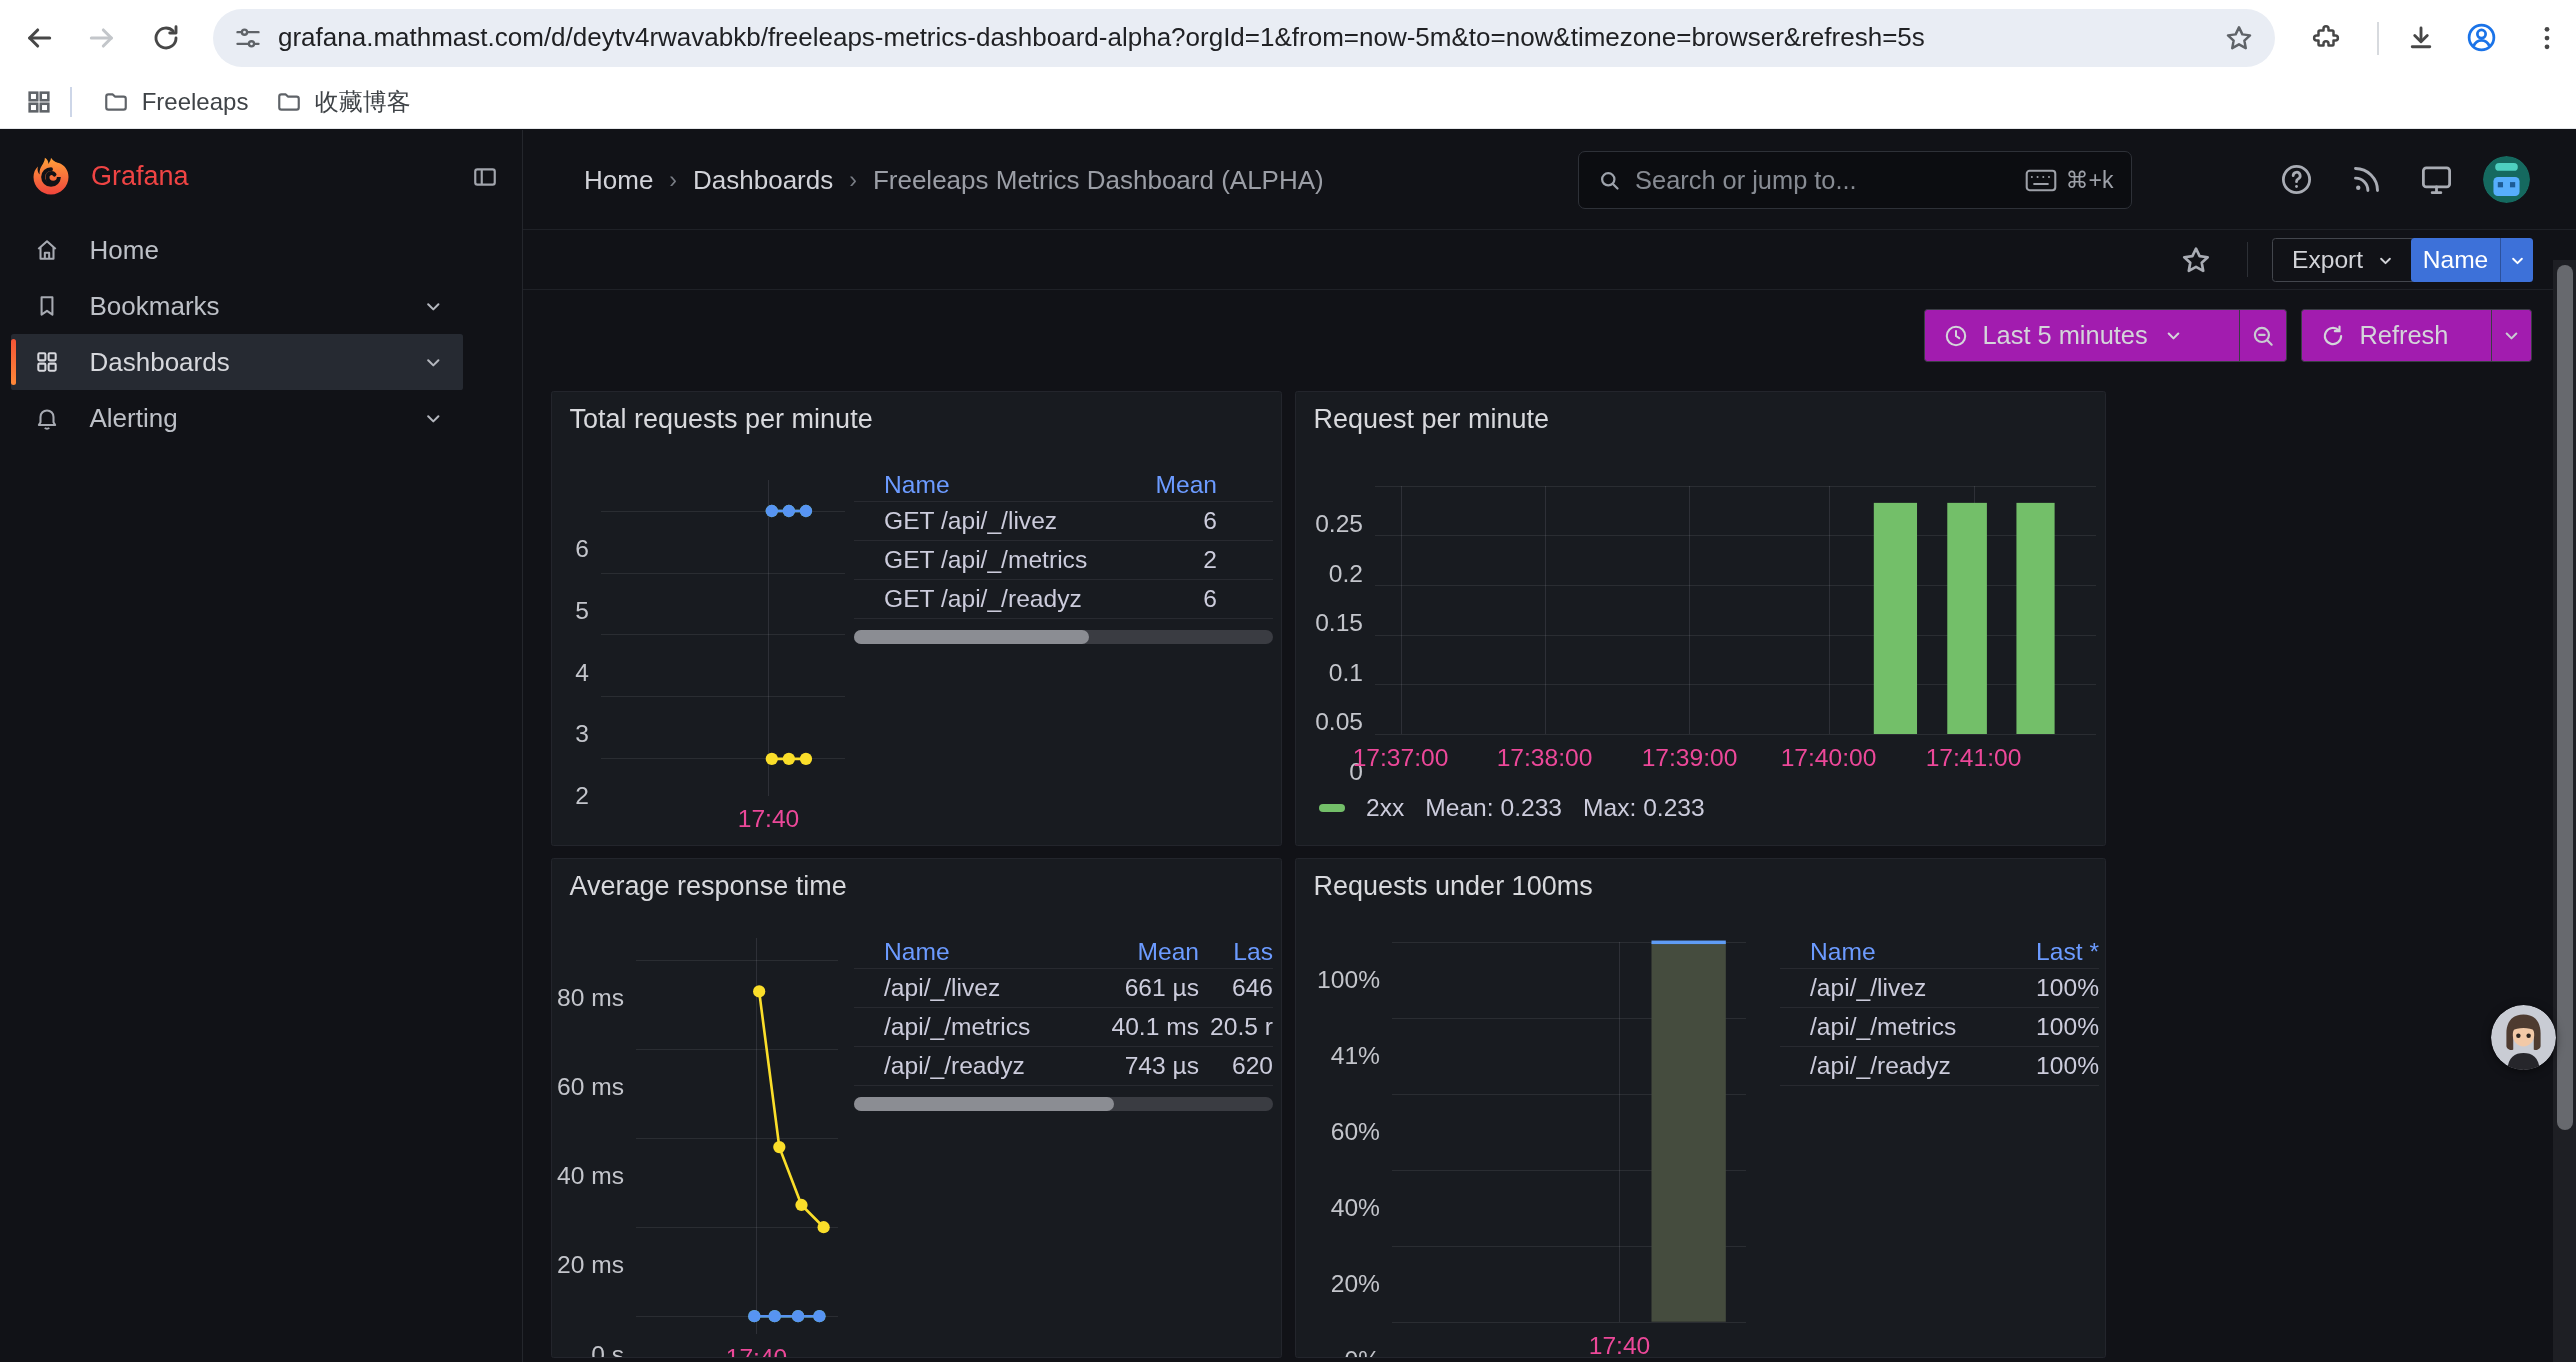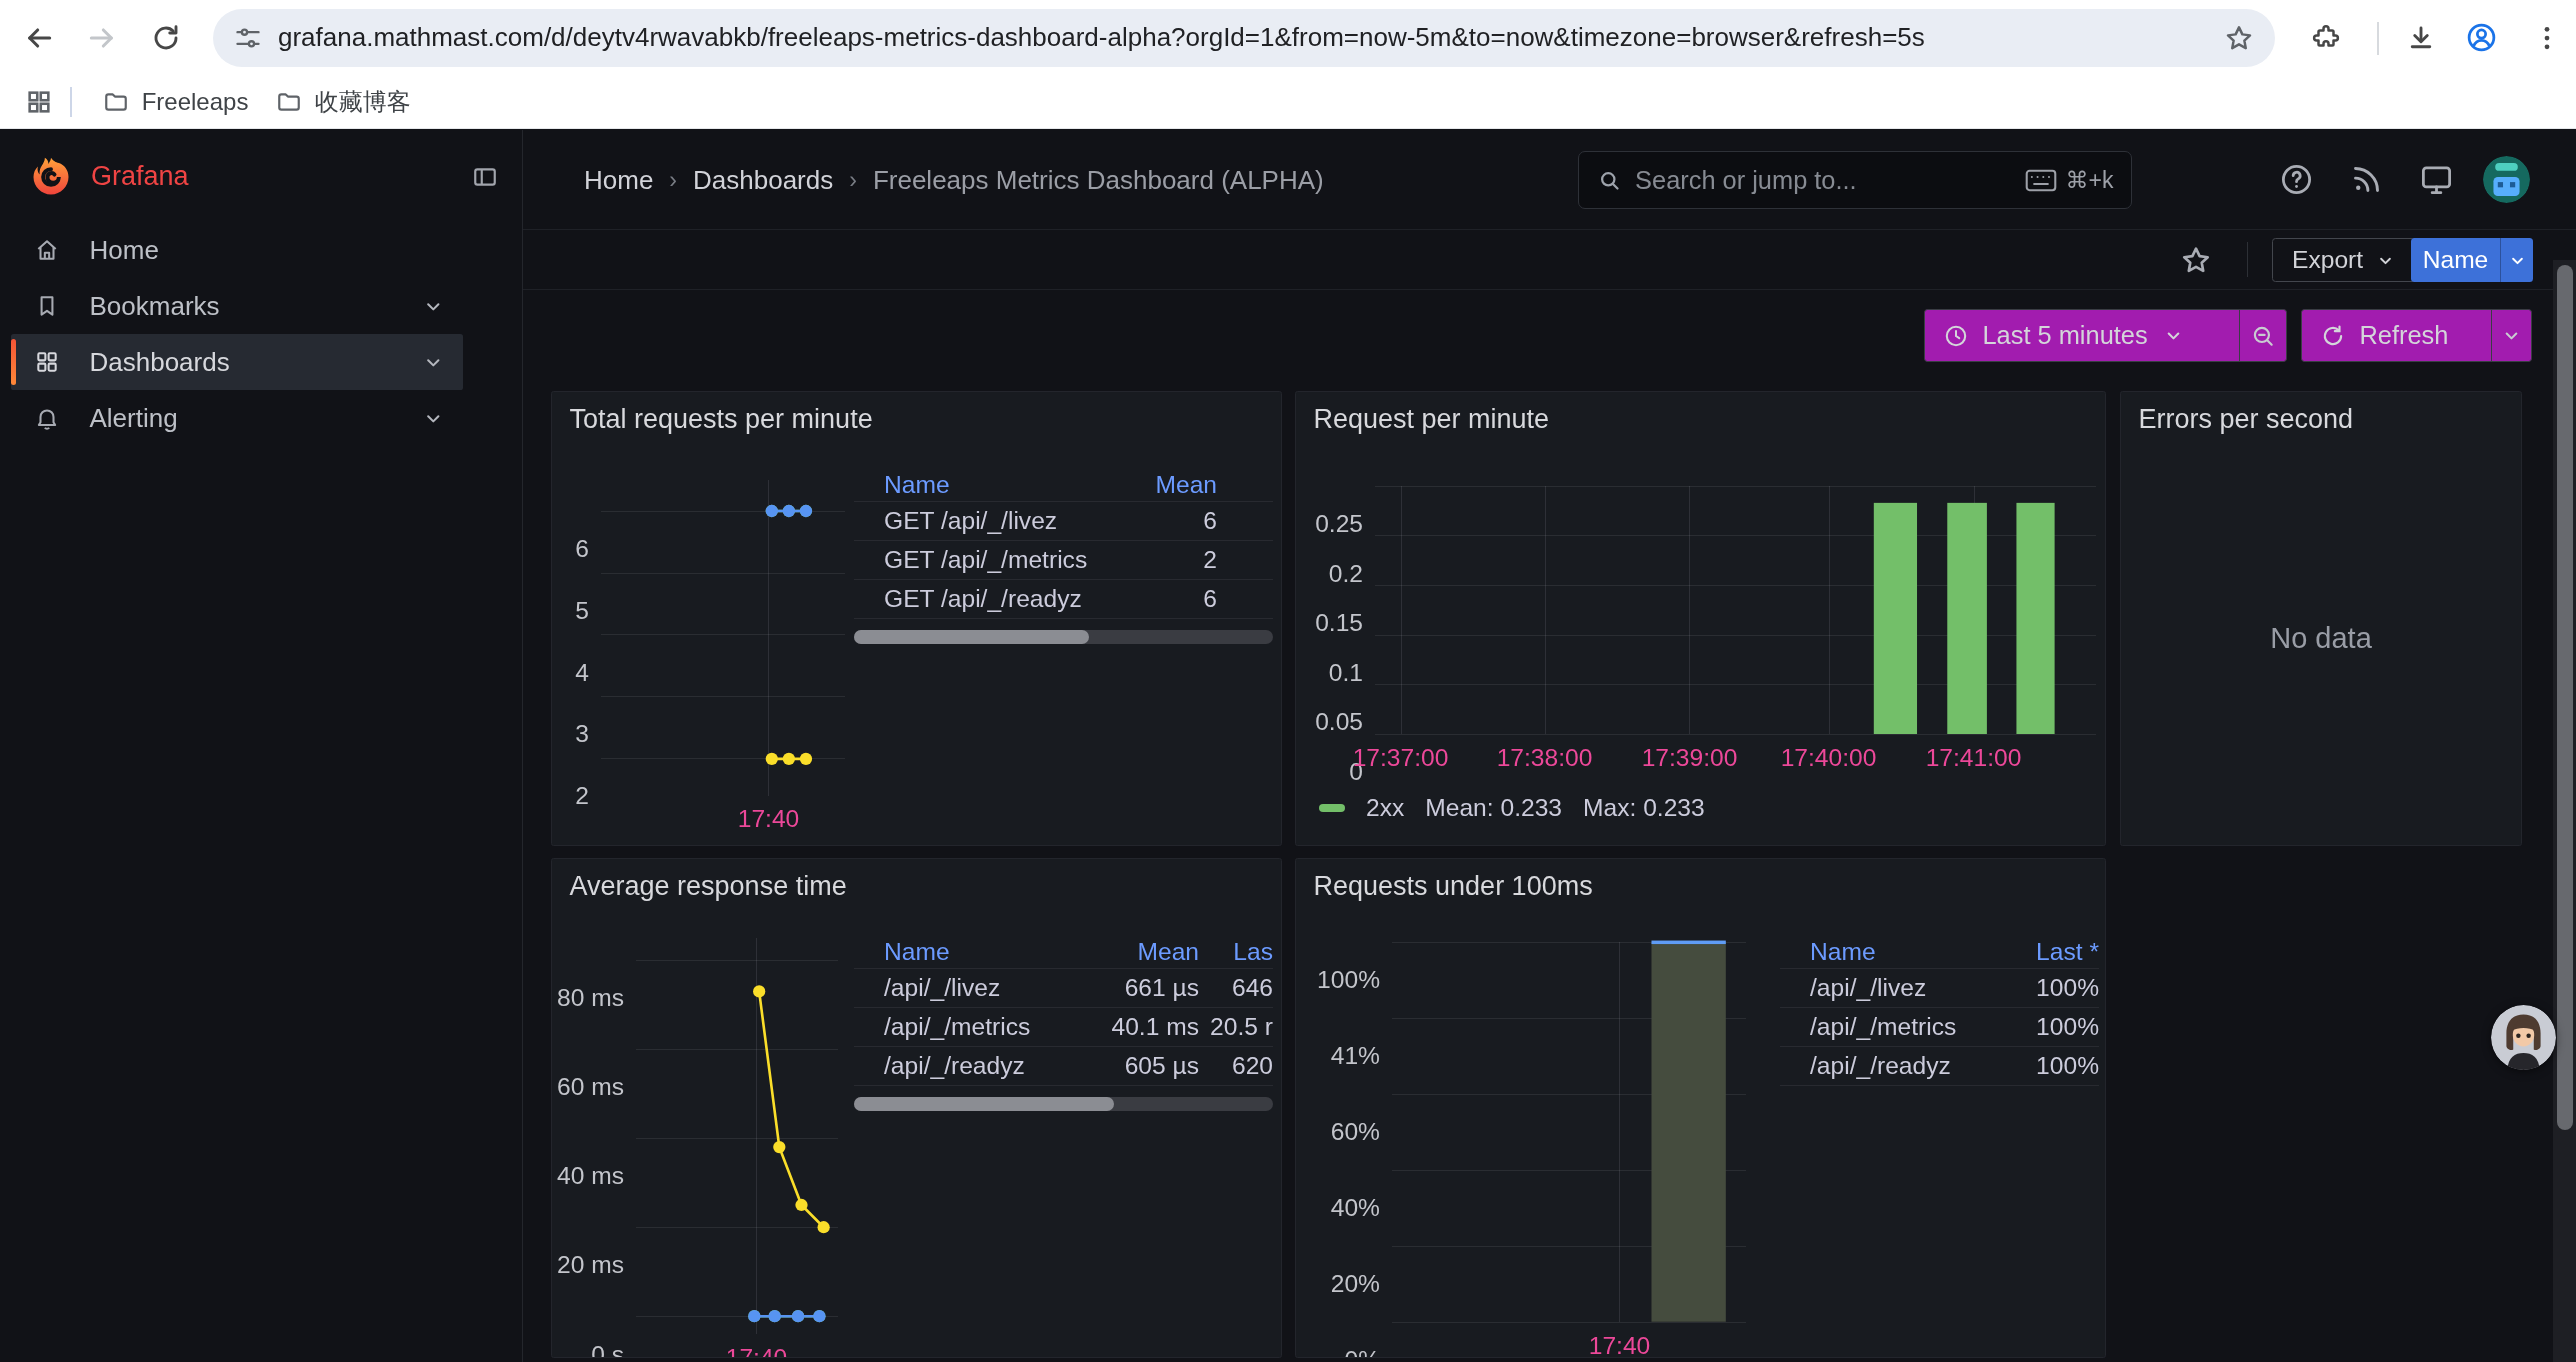--- a/index.html
+++ b/index.html
@@ -526,24 +526,20 @@
             </svg>
           </div>
         <div id="p2-legend">
           <span class="swatch" style="background: rgb(115, 191, 105);"></span>
           <span class="lg-name">2xx</span>
           <span>Mean: 0.233</span>
           <span>Max: 0.233</span>
         </div>
       </section>
 
-      <section class="panel" id="panel-p3">
-        <h2 class="panel-title">Errors per second</h2>
-        <div class="nodata">No data</div>
-      </section>
 
       <section class="panel" id="panel-p4">
         <h2 class="panel-title">Average response time</h2>
         <div class="chart">
             <div class="ylab" style="left: 0px; width: 72px; top: 86px;">80 ms</div>
             <div class="grid-h" style="left: 84px; width: 202px; top: 101px;"></div>
             <div class="ylab" style="left: 0px; width: 72px; top: 175px;">60 ms</div>
             <div class="grid-h" style="left: 84px; width: 202px; top: 190px;"></div>
             <div class="ylab" style="left: 0px; width: 72px; top: 264px;">40 ms</div>
             <div class="grid-h" style="left: 84px; width: 202px; top: 279px;"></div>
@@ -586,21 +582,21 @@
             </div>
             <div class="lg-row" style="grid-template-columns: 30px 1fr 119px 74px;">
               <span><span class="swatch" style="background: rgb(250, 222, 42);"></span></span>
               <span class="lg-name">/api/_/metrics</span>
               <span class="r">40.1 ms</span>
               <span class="r">20.5 r</span>
             </div>
             <div class="lg-row" style="grid-template-columns: 30px 1fr 119px 74px;">
               <span><span class="swatch" style="background: rgb(87, 148, 242);"></span></span>
               <span class="lg-name">/api/_/readyz</span>
-              <span class="r">605 µs</span>
+              <span class="r">743 µs</span>
               <span class="r">620</span>
             </div>
             <div class="lg-end"></div>
             <div class="lg-scroll">
               <div class="lg-thumb" style="width: 62%;"></div>
             </div>
           </div>
       </section>
 
       <section class="panel" id="panel-p5">

